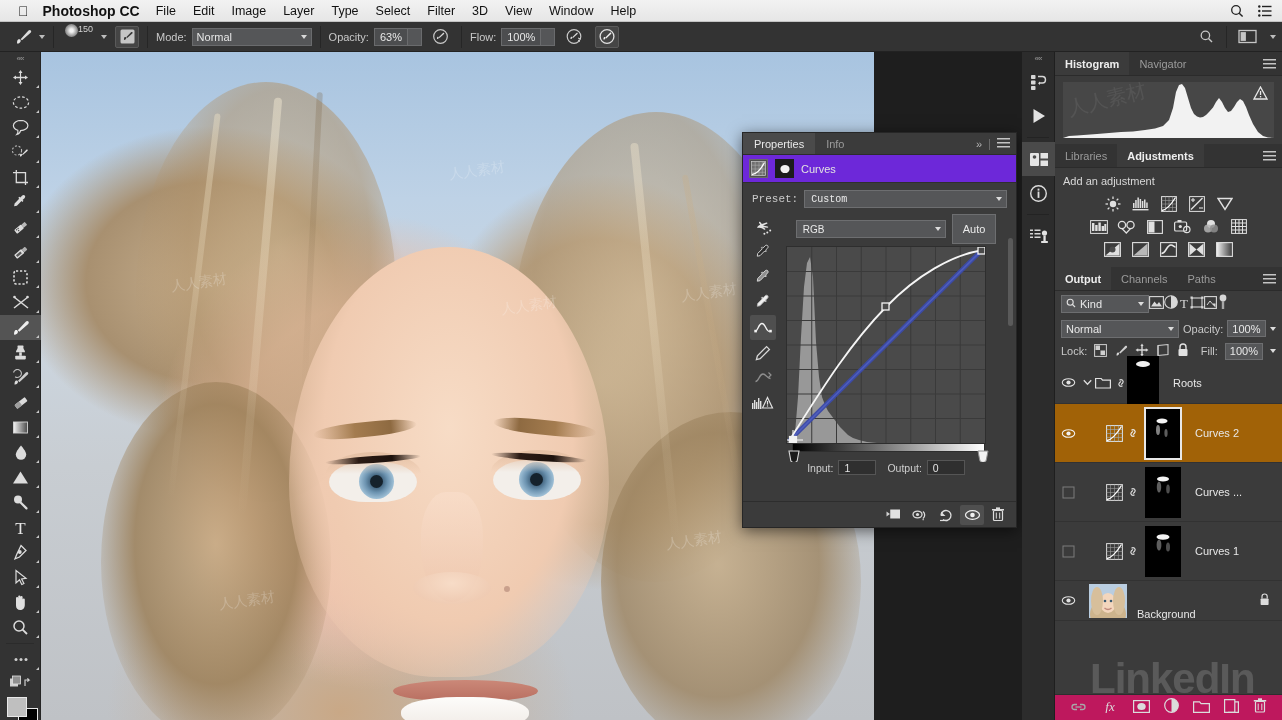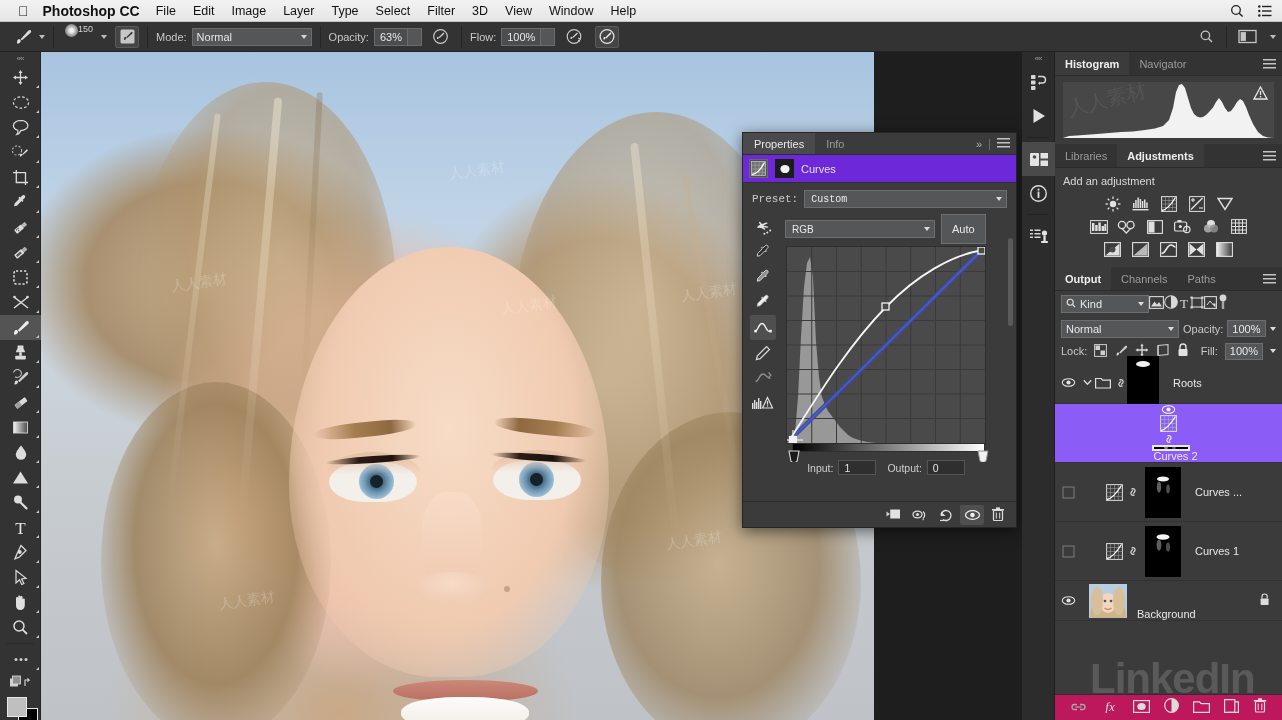--- a/index.html
+++ b/index.html
@@ -173,21 +173,21 @@
 
   .lyrfilter { height: 26px; display: flex; align-items: center; padding: 0 6px; background: #3b3b3b; }
   .kindsel { width: 88px; height: 18px; background: #555658; border: 1px solid #6d6e70; color: #e8e8e8; font-size: 11px; display: flex; align-items: center; padding: 0 4px; justify-content: space-between; }
   .lyrbar { height: 23px; display: flex; align-items: center; gap: 4px; padding: 0 6px; background: #3b3b3b; }
   .blendsel { width: 118px; height: 18px; background: #555658; border: 1px solid #6d6e70; color: #e8e8e8; font-size: 11px; display: flex; align-items: center; padding: 0 4px; justify-content: space-between; }
   .minifield { height: 17px; background: #555658; border: 1px solid #6d6e70; color: #e8e8e8; font-size: 11px; display: flex; align-items: center; padding: 0 4px; }
   .lockbar { height: 22px; display: flex; align-items: center; gap: 7px; padding: 0 6px; background: #3b3b3b; font-size: 11px; color: #c8c8c8; }
 
   .layers { background: #3b3b3b; }
   .lrow { position: relative; height: 59px; display: flex; align-items: center; border-bottom: 1px solid #323232; }
-  .lrow.sel { background: #8b5cf6; flex-direction: column; }
+  .lrow.sel { background: #a16207; }
   .leye { width: 26px; display: flex; align-items: center; justify-content: center; }
   .lthumb { width: 36px; height: 50px; background: #000; display: flex; align-items: center; justify-content: center; overflow: hidden; }
   .lthumb.selmask { outline: 2px solid #e8e8e8; outline-offset: -1px; }
   .lname { font-size: 11px; color: #e7e7e7; margin-left: 14px; }
   .lcurveic { width: 22px; display: flex; align-items: center; justify-content: center; }
   .llink { width: 16px; display: flex; align-items: center; justify-content: center; }
 
   .lfoot { position: absolute; left: 0; bottom: 0; width: 227px; height: 26px; background: #be185d; border-top: 1px solid #2e2e2e;
     display: flex; align-items: center; justify-content: space-around; padding: 0 8px; }
 
@@ -619,21 +619,21 @@
       </span>
       <span class="ptitle">Curves</span>
     </div>
     <div class="prow" style="padding-top:7px;font-family:Liberation Mono, monospace;">
       <span class="plabel">Preset:</span>
       <span class="psel">
         <span>Custom</span>
         <span class="v"></span>
       </span>
     </div>
-    <div class="prow" style="padding-top:6px;padding-left:42px;">
+    <div class="prow" style="padding-top:6px;padding-left:42px;justify-content:center;">
       <span class="psel" style="flex:none;width:150px;">
         <span>RGB</span>
         <span class="v"></span>
       </span>
       <span class="pbtn">Auto</span>
     </div>
 
     <div class="pfoot">
       <span class="pfbtn">
         <svg width="18" height="15" viewBox="0 0 18 15">

